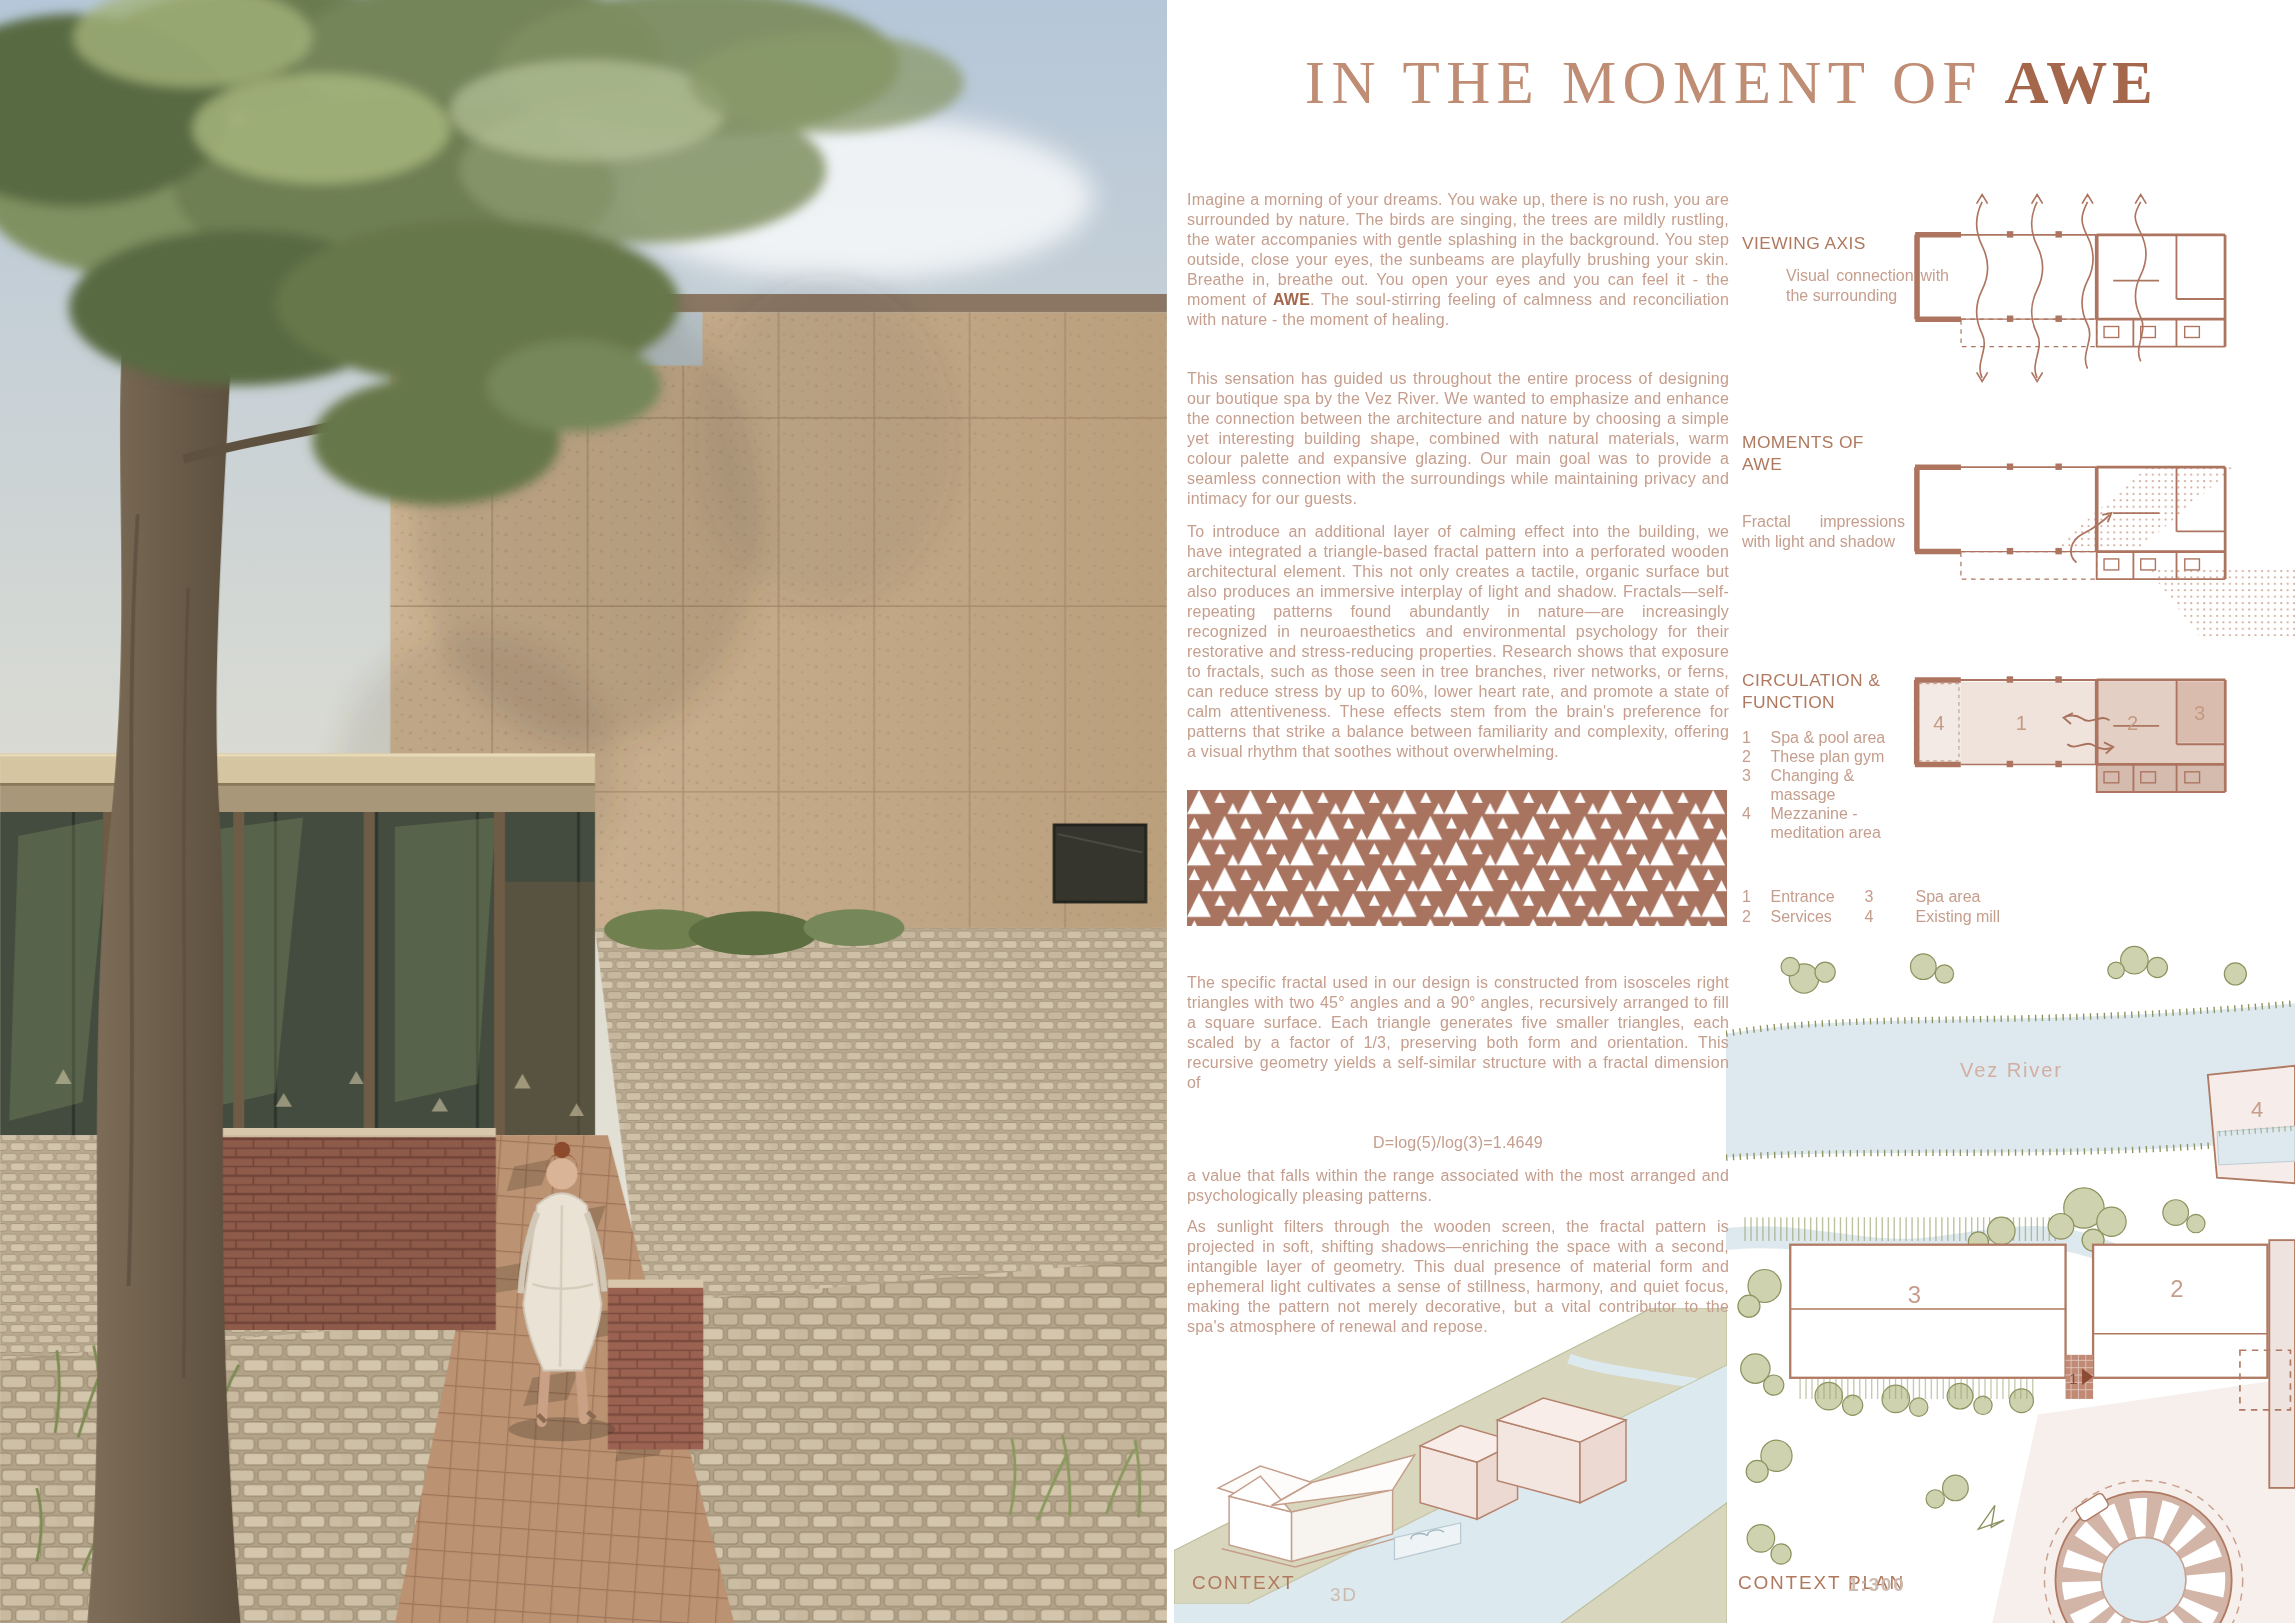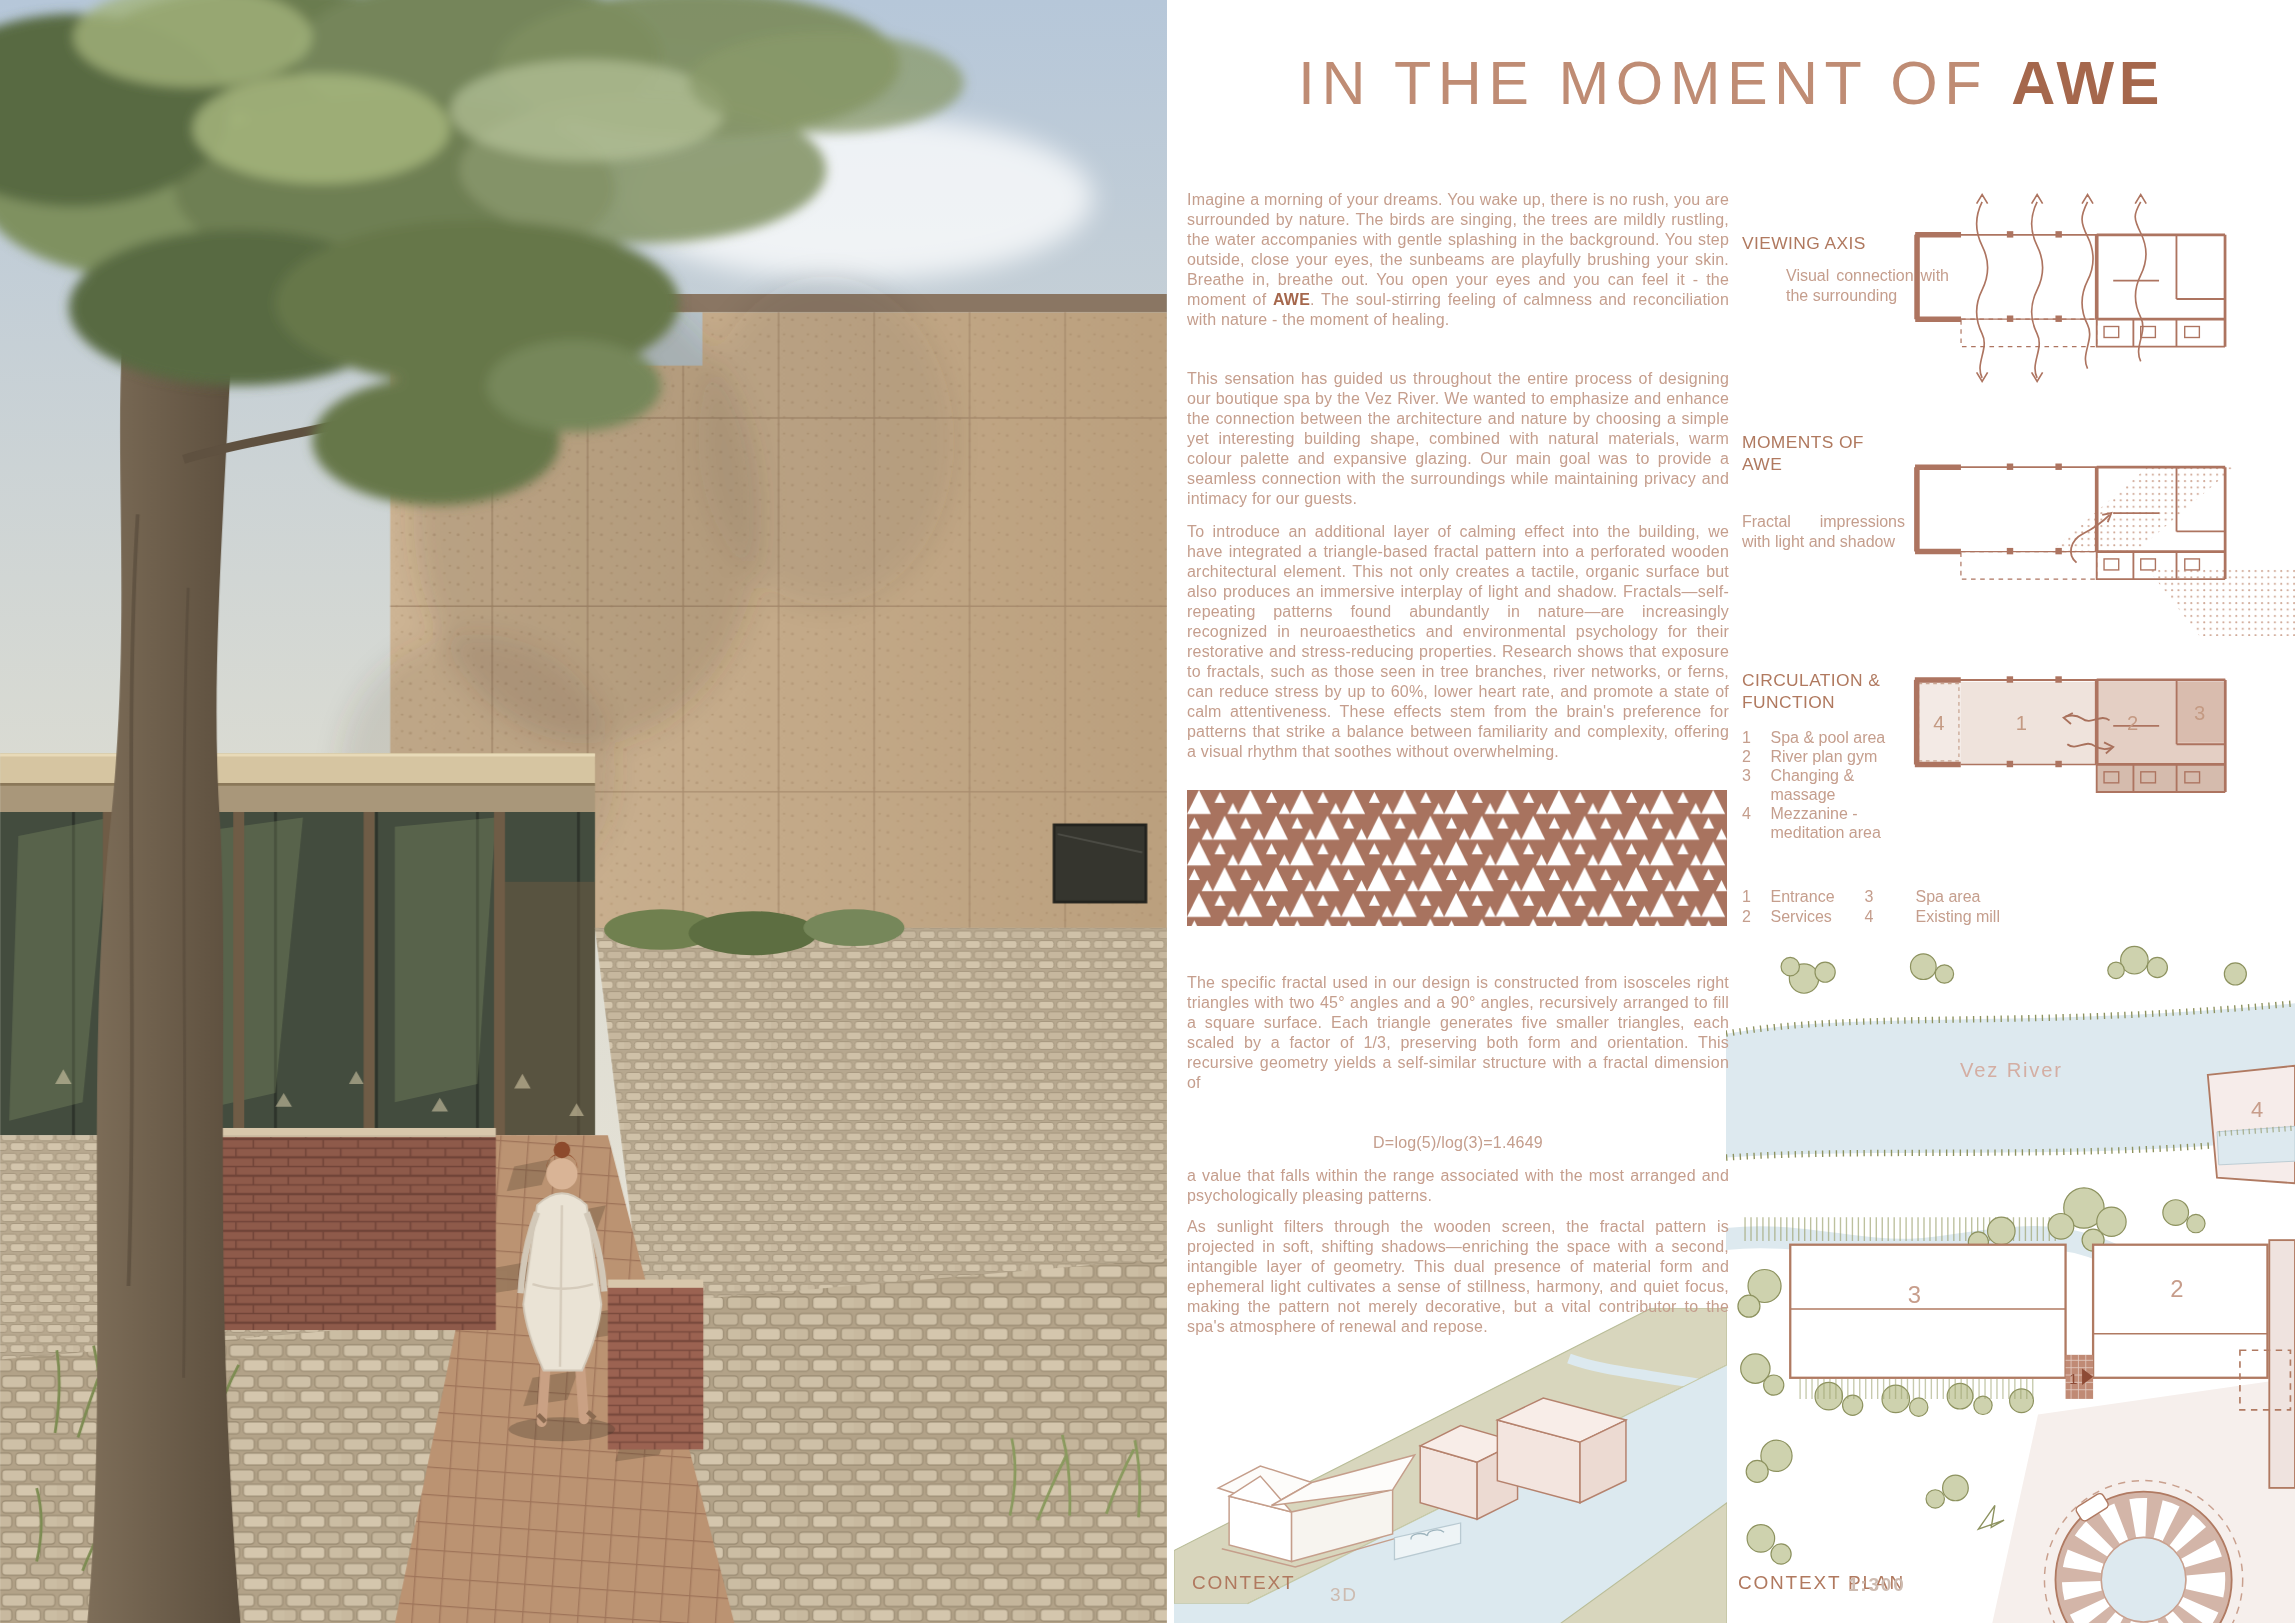--- a/index.html
+++ b/index.html
@@ -3,21 +3,21 @@
 <meta charset="utf-8">
 <style>
   html,body{margin:0;padding:0;background:#ffffff;}
   .board{position:relative;width:2296px;height:1624px;background:#ffffff;overflow:hidden;
          font-family:"Liberation Sans",sans-serif;}
   
   .hero{position:absolute;left:0;top:0;width:1167px;height:1624px;z-index:1;}
   
   .title-row{position:absolute;left:1180px;top:48px;width:1102px;text-align:center;z-index:3;
              color:#bf8c74;font-size:61px;letter-spacing:6.4px;font-weight:100;
-             font-family:Liberation Sans, sans-serif;white-space:nowrap;}
+             font-family:Liberation Serif, serif;white-space:nowrap;}
   .title-accent{font-weight:bold;color:#a5674c;letter-spacing:4.6px;}
   
   .main-col{position:absolute;left:1187px;top:0;width:542px;z-index:2;}
   .body-text{position:absolute;left:0;width:542px;font-size:16px;line-height:20px;
              color:#c59e8d;text-align:justify;letter-spacing:0.2px;}
   .awe-bold{font-weight:bold;color:#a5674c;}
   #para1{top:174px;} #para2{top:353px;} #para3{top:506px;}
   #fractal-strip{position:absolute;left:0;top:790px;width:540px;height:136px;}
   #para4{top:957px;} #formula{top:1117px;text-align:center;} #para5{top:1150px;} #para6{top:1201px;}
   
@@ -281,21 +281,21 @@
   <div class="side-body" id="moments-body">Fractal impressions with light and shadow</div>
 
   <div class="side-head" id="circ-head">CIRCULATION &amp; FUNCTION</div>
   <div class="circ-list">
     <div class="circ-item">
         <span class="num">1</span>
         <span class="lbl">Spa &amp; pool area</span>
       </div>
     <div class="circ-item">
         <span class="num">2</span>
-        <span class="lbl">River plan gym</span>
+        <span class="lbl">These plan gym</span>
       </div>
     <div class="circ-item">
         <span class="num">3</span>
         <span class="lbl">Changing &amp; massage</span>
       </div>
     <div class="circ-item">
         <span class="num">4</span>
         <span class="lbl">Mezzanine - meditation area</span>
       </div>
   </div>

